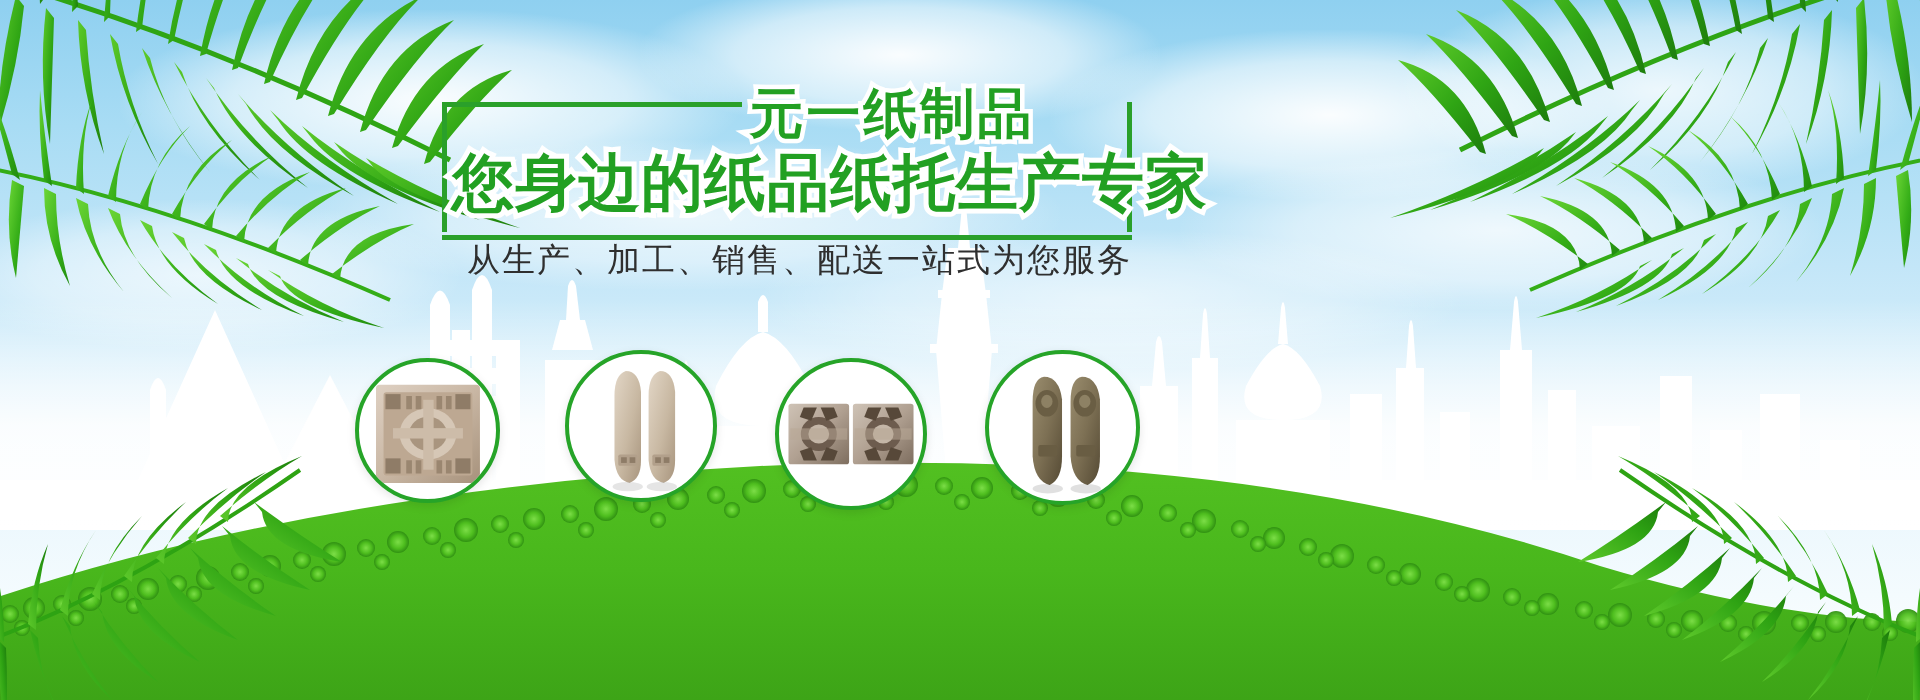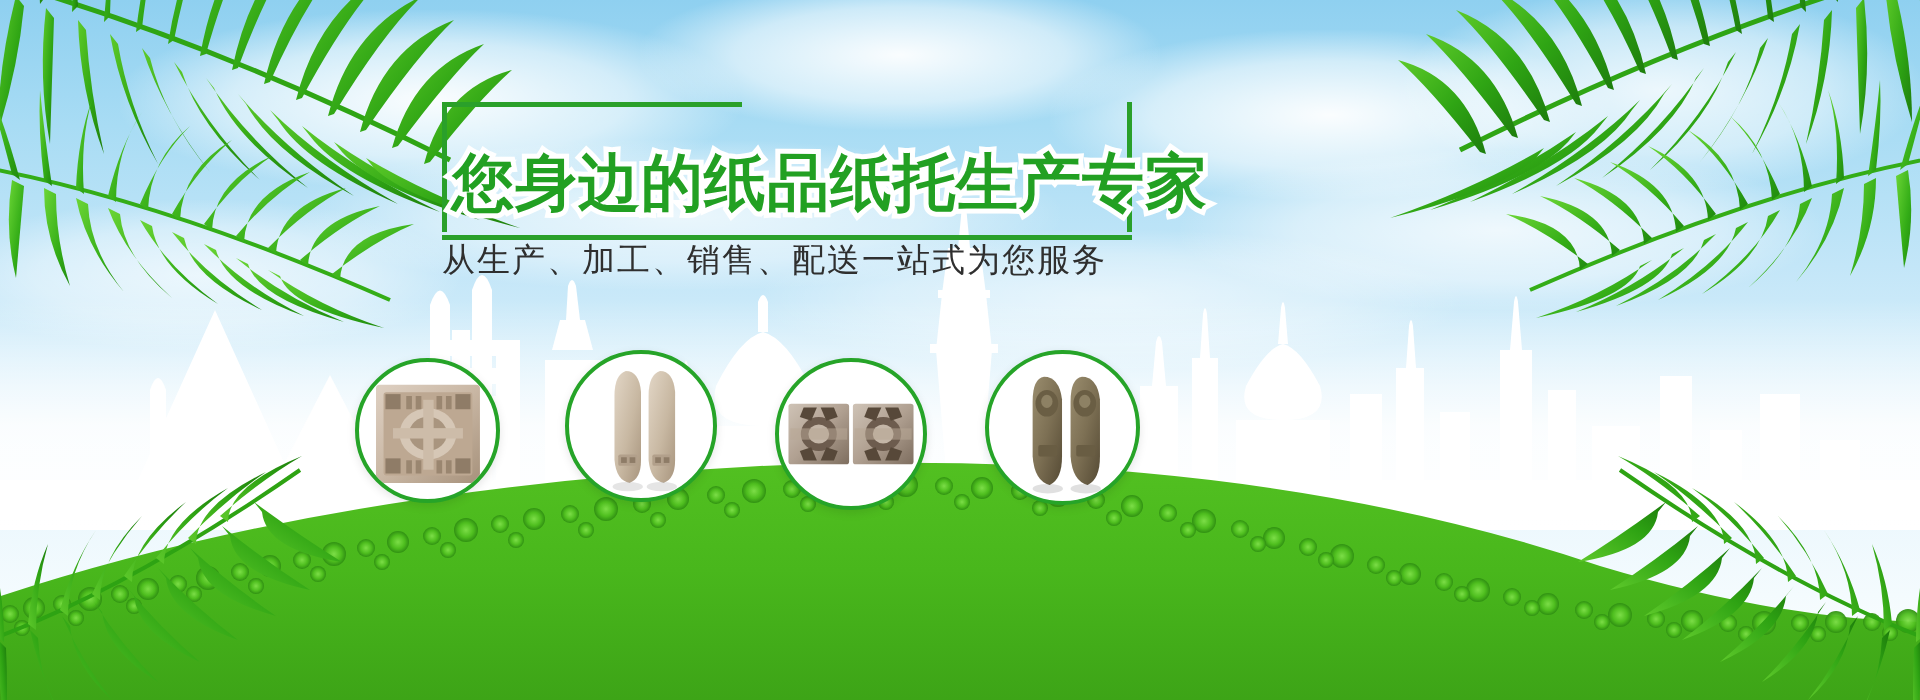--- a/index.html
+++ b/index.html
@@ -95,21 +95,21 @@
     color:#22a022;
     -webkit-text-stroke:10px #ffffff;
     paint-order:stroke fill;
     white-space:nowrap;
   }
 
   .subtitle {
     position:absolute;
     left:442px; top:238px;
     width:690px;
-    text-align:left;
+    text-align:right;
     font-family:Liberation Serif, serif;
     font-size:33px;
     line-height:44px;
     letter-spacing:2px;
     color:#2f2f2f;
     white-space:nowrap;
   }
 
   
   .circle {
@@ -583,20 +583,21 @@
     </svg>
   </div>
 
   <div class="headline-block">
     <div class="bracket">
       <div class="b-left"></div>
       <div class="b-top"></div>
       <div class="b-right"></div>
       <div class="b-bot"></div>
     </div>
+    <div class="title-line1" data-bind="banner.brand_title">元一纸制品</div>
     <div class="title-line2" data-bind="banner.headline">您身边的纸品纸托生产专家</div>
   </div>
 
   <div class="subtitle" data-bind="banner.subtitle">从生产、加工、销售、配送一站式为您服务</div>
 
   <div class="circle c1">
     <div class="prod">
       <svg viewBox="0 0 145 145" xmlns="http://www.w3.org/2000/svg">
         <defs>
           <linearGradient id="pulpA" x1="0" y1="0" x2="1" y2="1">

